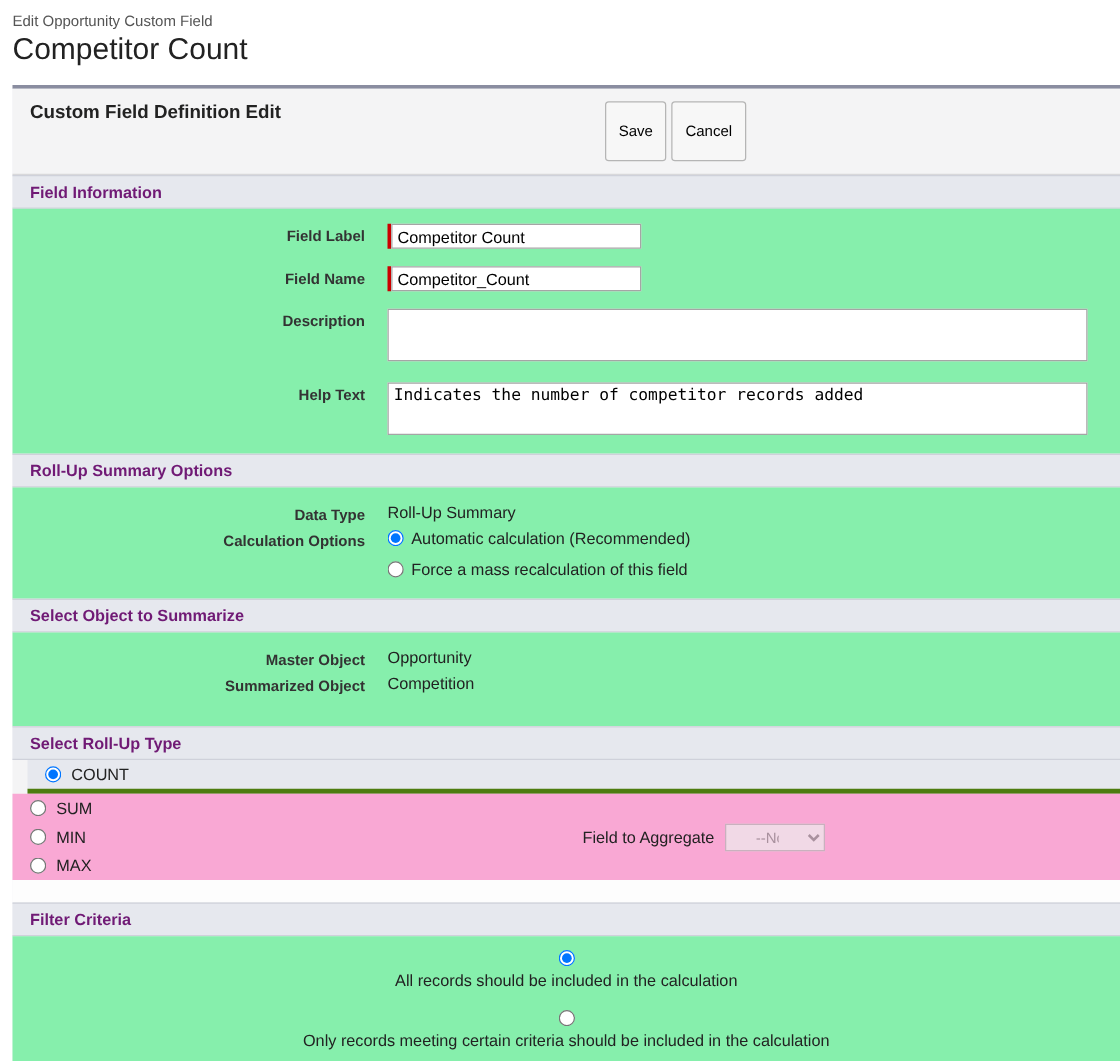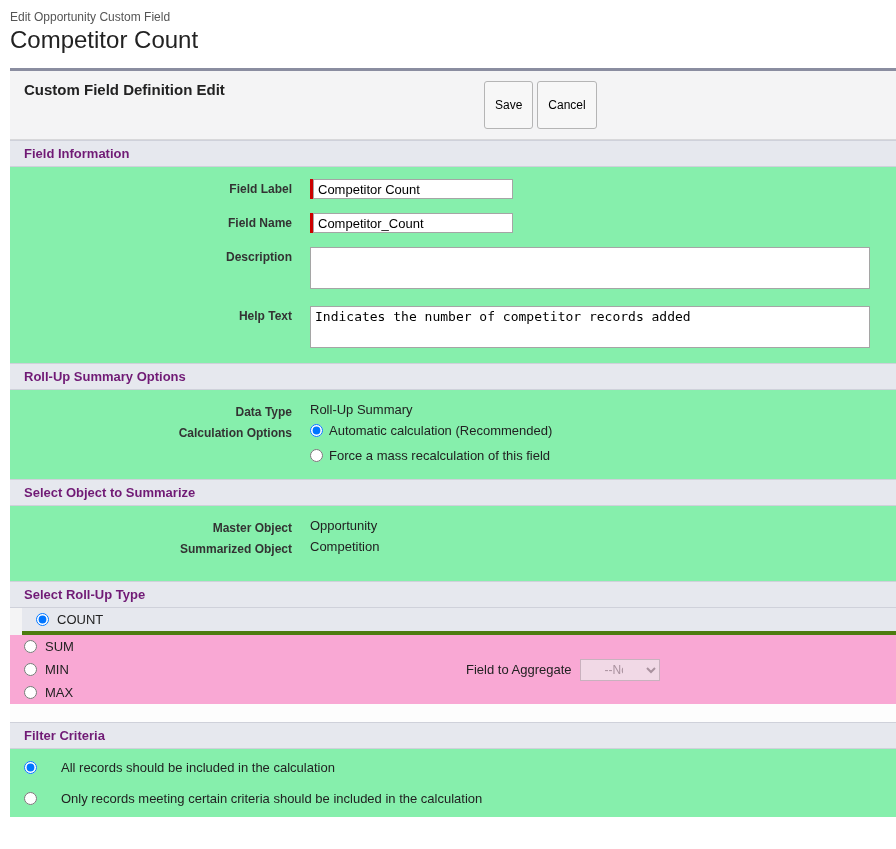--- a/index.html
+++ b/index.html
@@ -148,23 +148,24 @@
     border: 1px solid #b5b5b5;
     background: #eee;
     color: #888;
     font-size: 12px;
     padding: 2px 20px;
     width: 80px;
   }
   .filter-row {
     display: flex;
     align-items: center;
-    gap: 24px;
+    gap: 4px;
     padding: 3px 14px;
     font-size: 13px;
+    flex-direction: column;
   }
   input[type=radio] { margin: 0; }
 </style>
 </head>
 <body>
 
 <div class="page-subtitle">Edit Opportunity Custom Field</div>
 <h1 class="page-title">Competitor Count</h1>
 
 <div class="main-panel">

